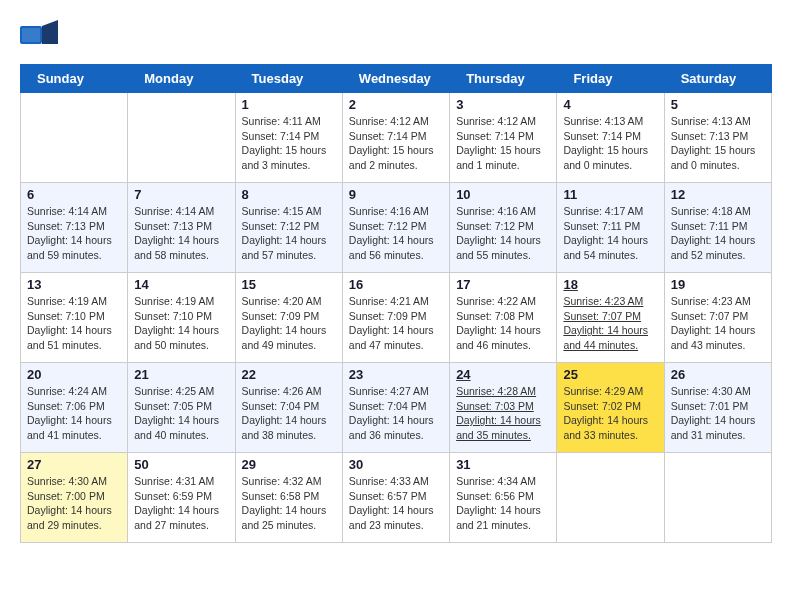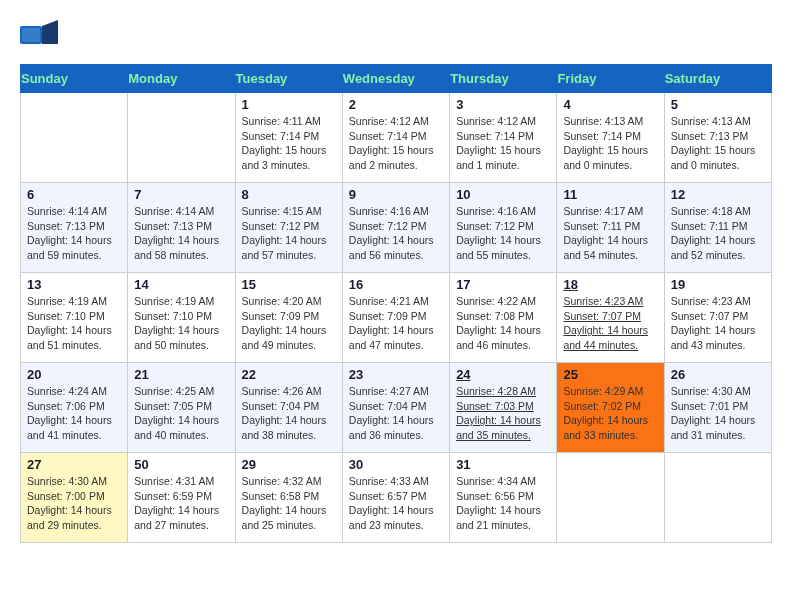--- a/index.html
+++ b/index.html
@@ -38,23 +38,23 @@
       font-size: 14px;
       color: #333;
     }
     .calendar {
       width: 100%;
       border-collapse: collapse;
       border: 1px solid #ccc;
     }
     .calendar th {
       background: #1565c0;
-      color: #86efac;
+      color: #ffffff;
       text-align: left;
-      padding: 6px 0;
+      padding: 6px 16px;
       font-size: 13px;
       border: 1px solid #1565c0;
     }
     .calendar td {
       border: 1px solid #ccc;
       vertical-align: top;
       padding: 4px 6px;
       font-size: 11px;
       color: #333;
       width: calc(100% / 7);
@@ -214,21 +214,21 @@
           <div class="day-info">Sunrise: 4:26 AM<br>Sunset: 7:04 PM<br>Daylight: 14 hours<br>and 38 minutes.</div>
         </td>
         <td style="background: rgb(240, 244, 255);">
           <span class="day-num">23</span>
           <div class="day-info">Sunrise: 4:27 AM<br>Sunset: 7:04 PM<br>Daylight: 14 hours<br>and 36 minutes.</div>
         </td>
         <td style="background: rgb(240, 244, 255); text-decoration: underline;">
           <span class="day-num">24</span>
           <div class="day-info">Sunrise: 4:28 AM<br>Sunset: 7:03 PM<br>Daylight: 14 hours<br>and 35 minutes.</div>
         </td>
-        <td style="background: #f97316;">
+        <td style="background: #fde047;">
           <span class="day-num">25</span>
           <div class="day-info">Sunrise: 4:29 AM<br>Sunset: 7:02 PM<br>Daylight: 14 hours<br>and 33 minutes.</div>
         </td>
         <td style="background: rgb(240, 244, 255);">
           <span class="day-num">26</span>
           <div class="day-info">Sunrise: 4:30 AM<br>Sunset: 7:01 PM<br>Daylight: 14 hours<br>and 31 minutes.</div>
         </td>
       </tr>
       <tr>
         <td style="background: #fef9c3;">

